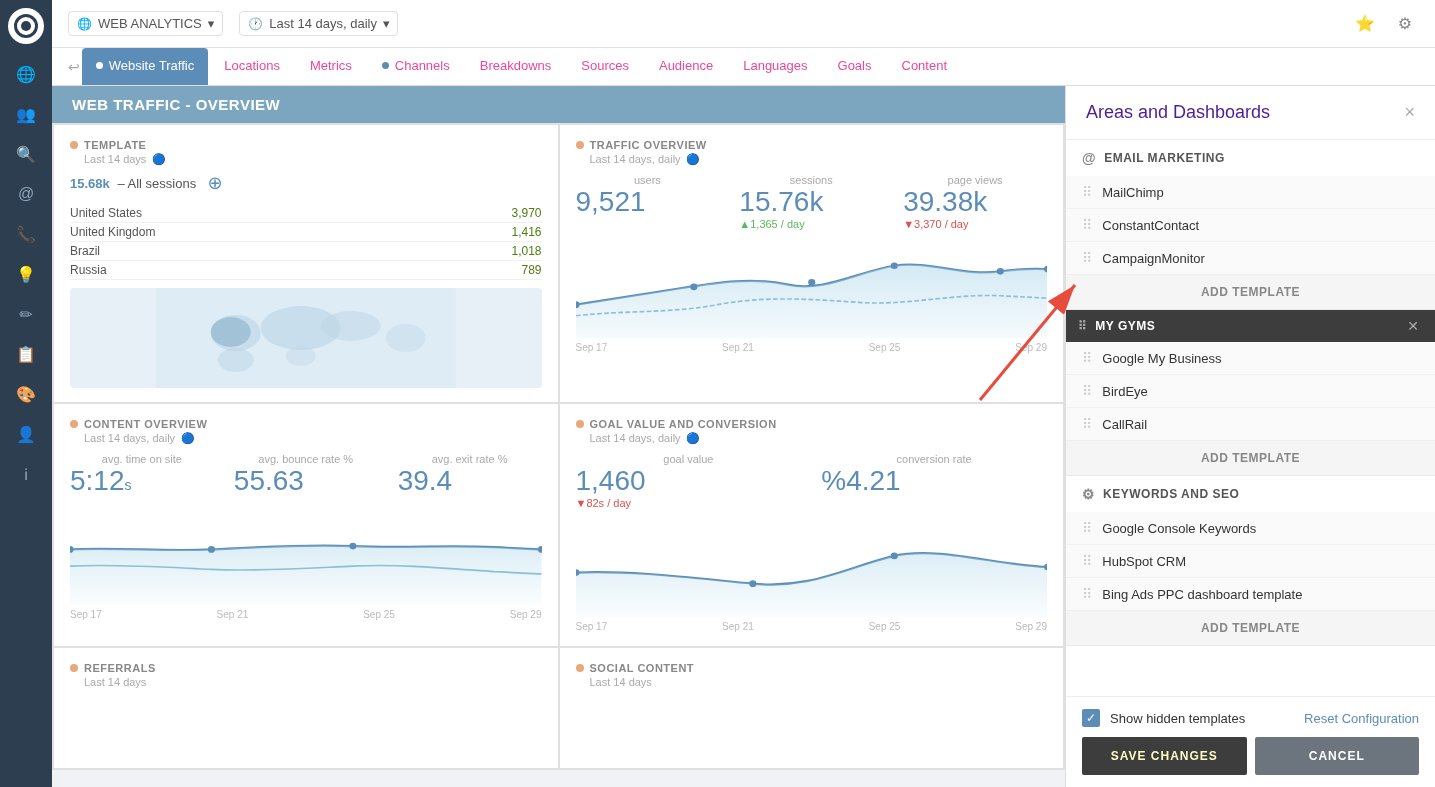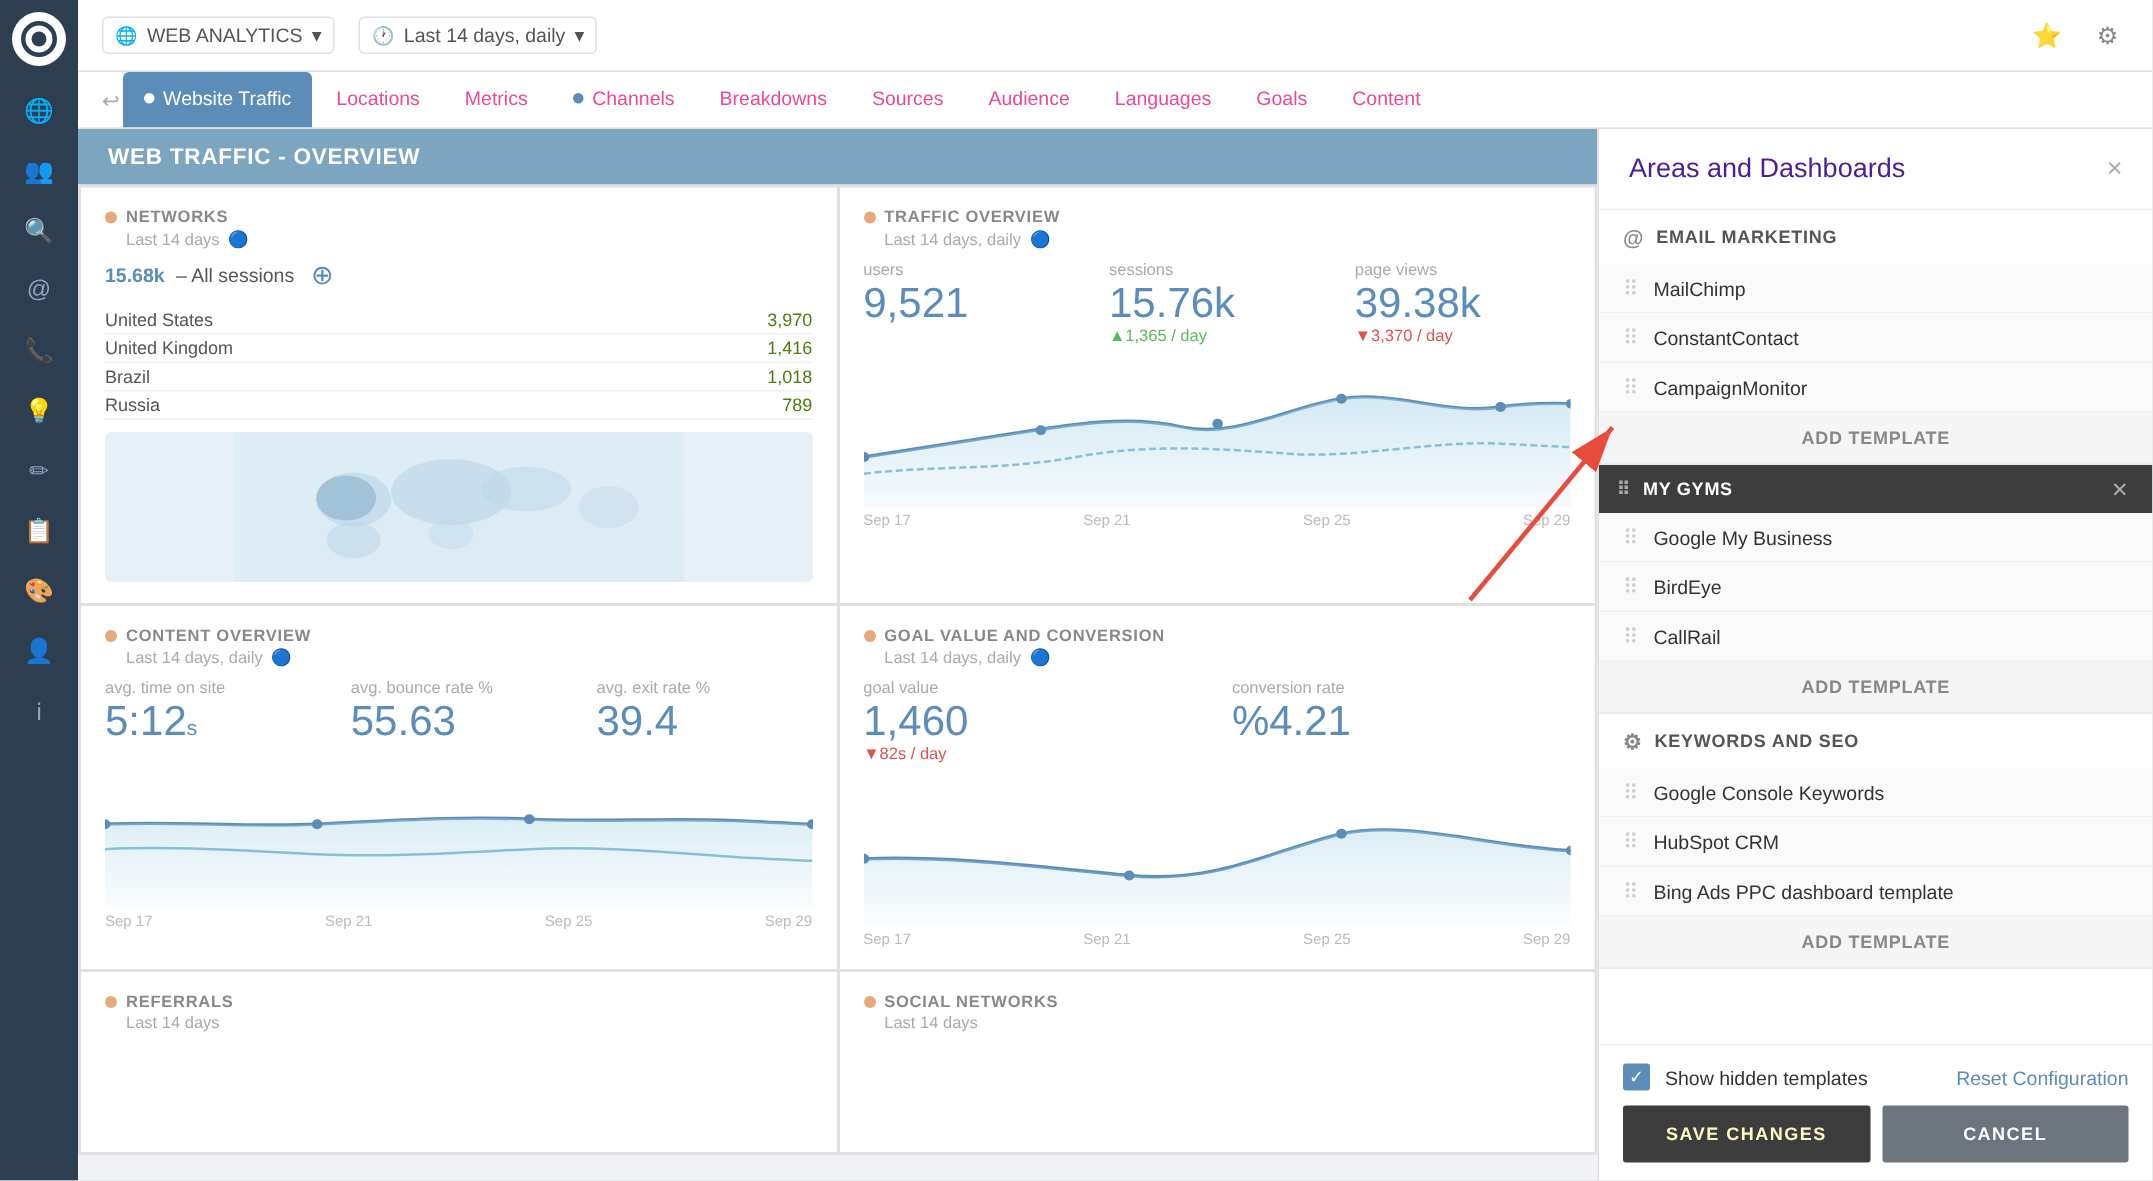--- a/index.html
+++ b/index.html
@@ -187,21 +187,21 @@
       height: 100px;
       position: relative;
     }
     .sparkline-area svg { width: 100%; height: 100%; }
 
     
     .traffic-metrics {
       display: flex; gap: 20px; margin-top: 8px;
     }
     .traffic-metric-item { flex: 1; }
-    .tm-label { font-size: 11px; color: #aaa; }
+    .tm-label { font-size: 11px; color: #aaa; text-align: center; }
     .tm-val { font-size: 28px; font-weight: 300; color: #5b8db8; }
     .tm-sub { font-size: 11px; color: #aaa; }
     .tm-sub.up { color: #5cb85c; }
     .tm-sub.down { color: #d9534f; }
 
     .x-axis {
       display: flex; justify-content: space-between;
       font-size: 10px; color: #bbb;
       margin-top: 4px;
     }
@@ -443,21 +443,21 @@
 
   <div class="dashboard-area">
     <div class="dashboard-main">
       <div class="dashboard-header">WEB TRAFFIC - OVERVIEW</div>
 
       <div class="widgets-grid">
 
         <div class="widget">
           <div class="widget-title">
             <span class="widget-title-dot"></span>
-            <span>NETWORKS</span>
+            <span>TEMPLATE</span>
           </div>
           <div class="widget-subtitle">Last 14 days &nbsp;🔵</div>
           <div class="all-sessions">
             <strong>15.68k</strong>&nbsp;– All sessions &nbsp;
             <span style="color:#5b8db8; font-size:18px; cursor:pointer;">⊕</span>
           </div>
           <div class="country-list">
             <div class="country-row">
               <span>United States</span>
               <span class="country-val">3,970</span>
@@ -631,21 +631,21 @@
           <div class="widget-title">
             <span class="widget-title-dot"></span>
             <span>REFERRALS</span>
           </div>
           <div class="widget-subtitle">Last 14 days</div>
         </div>
 
         <div class="widget" style="min-height:120px;">
           <div class="widget-title">
             <span class="widget-title-dot"></span>
-            <span>SOCIAL NETWORKS</span>
+            <span>SOCIAL CONTENT</span>
           </div>
           <div class="widget-subtitle">Last 14 days</div>
         </div>
 
       </div>
     </div>
 
     <div class="right-panel">
       <div class="panel-header">
         <span class="panel-title">Areas and Dashboards</span>

